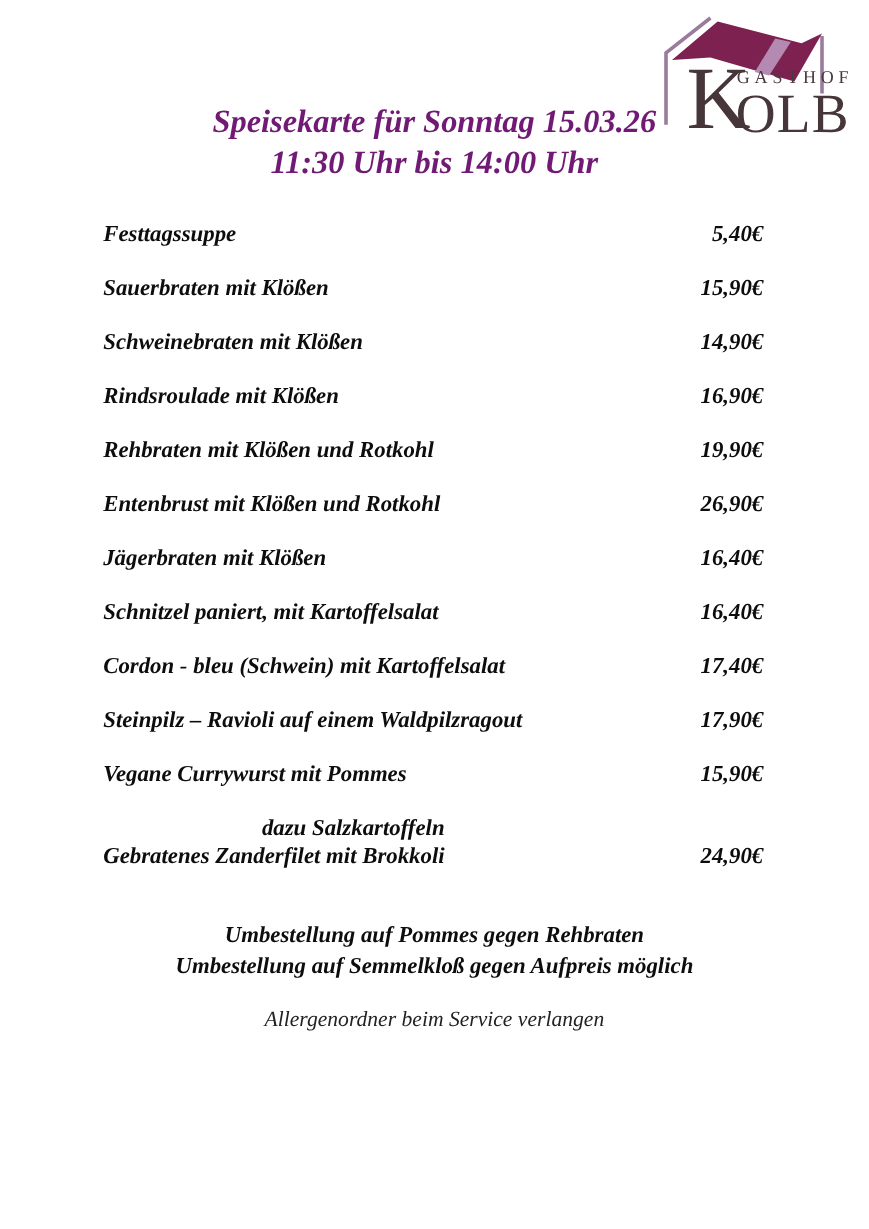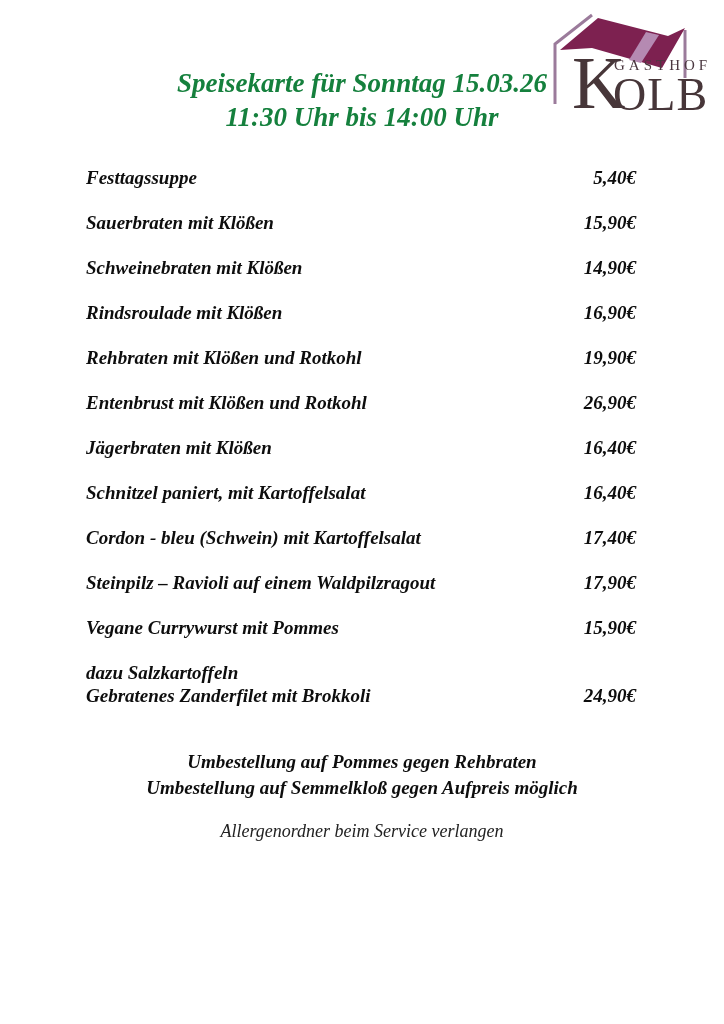--- a/index.html
+++ b/index.html
@@ -59,45 +59,45 @@
   }
   .logo-olb {
     font-size: 46px;
     line-height: 44px;
     color: #473639;
     letter-spacing: 1px;
   }
 
   
   .title-block {
-    padding-top: 66px;
+    padding-top: 84px;
     text-align: center;
     font-weight: bold;
     font-style: italic;
     font-size: 27px;
     line-height: 34px;
-    color: #15803d;
+    color: #701a75;
   }
 
   
   .menu {
     margin-top: 32px;
     padding: 0 88px 0 86px;
   }
   .row {
     display: flex;
     justify-content: space-between;
     align-items: flex-end;
     margin-bottom: 22px;
     font-weight: bold;
     font-style: italic;
     font-size: 19px;
     line-height: 23px;
   }
-  .item-name { text-align: left; }
+  .item-name { text-align: right; }
   .item-price { text-align: right; white-space: nowrap; }
 
   
   .notes {
     margin-top: 42px;
     text-align: center;
     font-weight: bold;
     font-style: italic;
     font-size: 19px;
     line-height: 26px;

